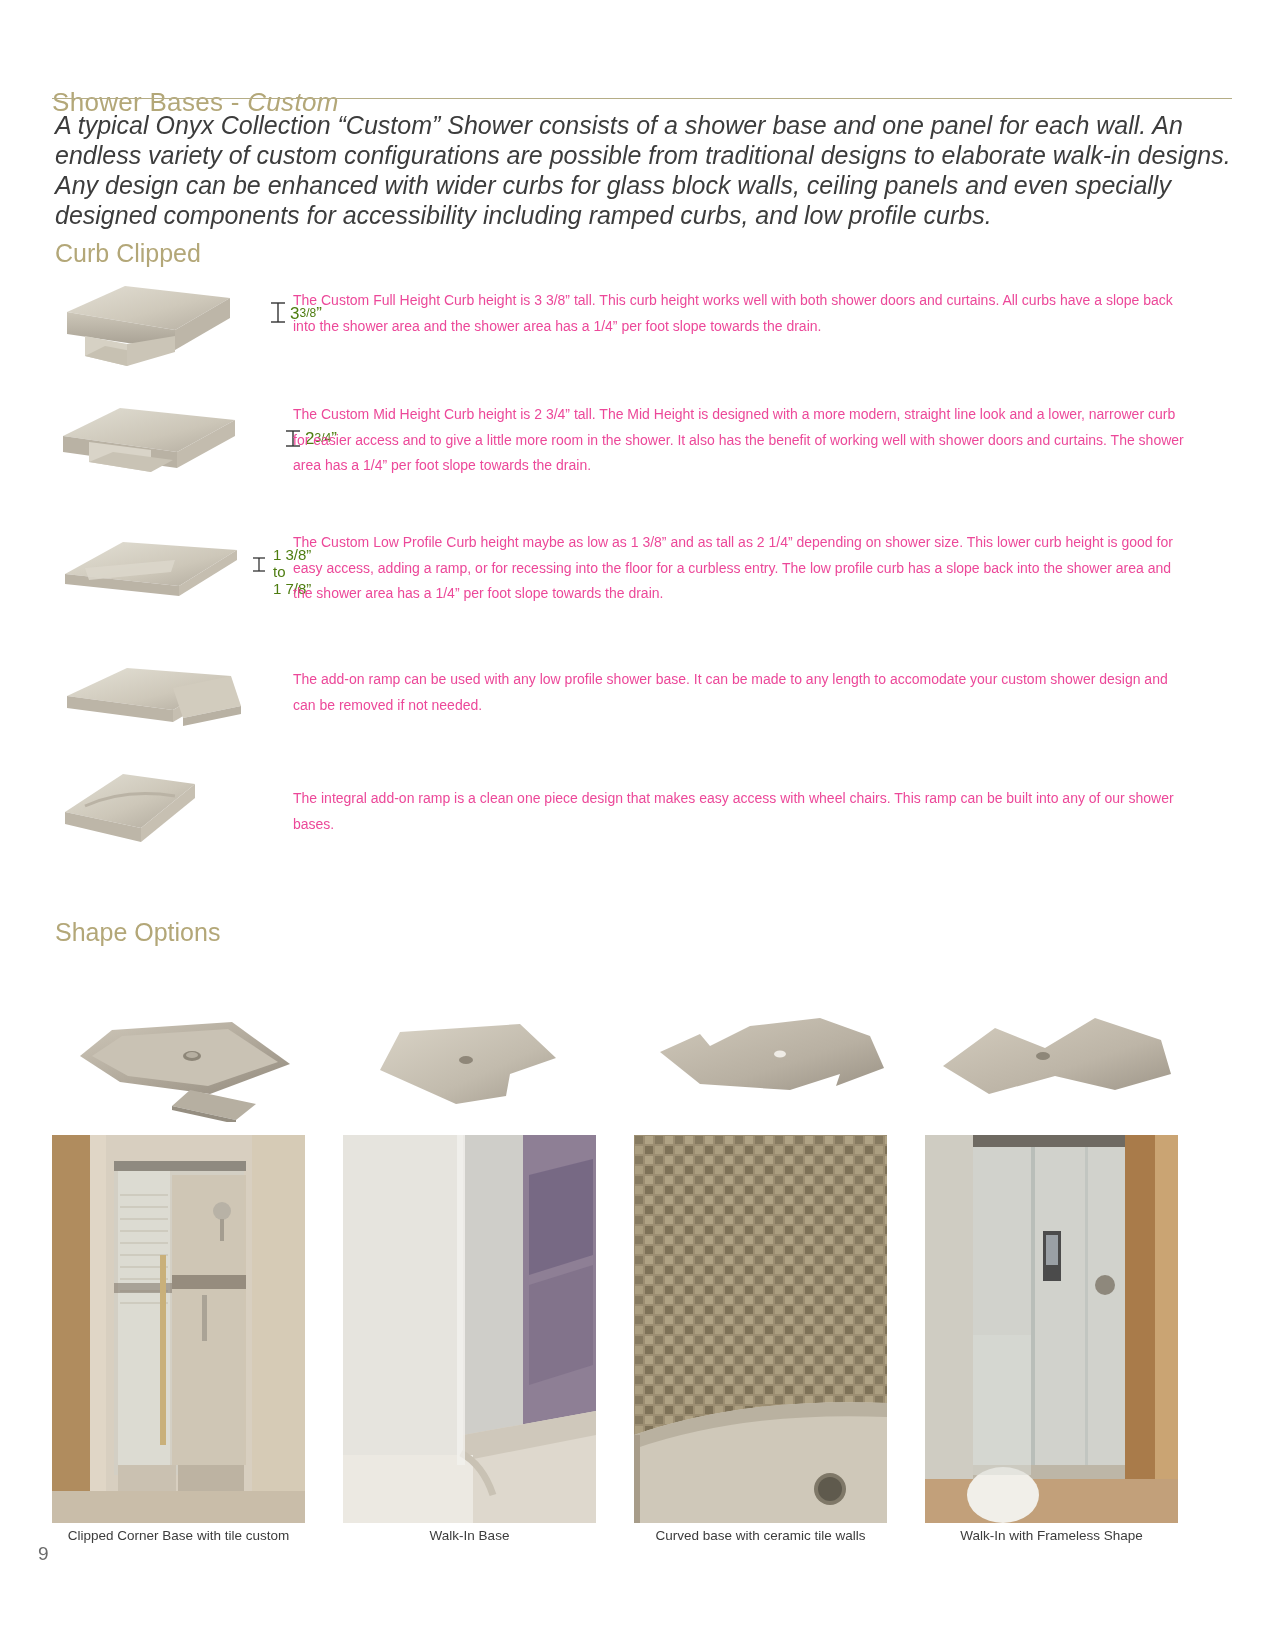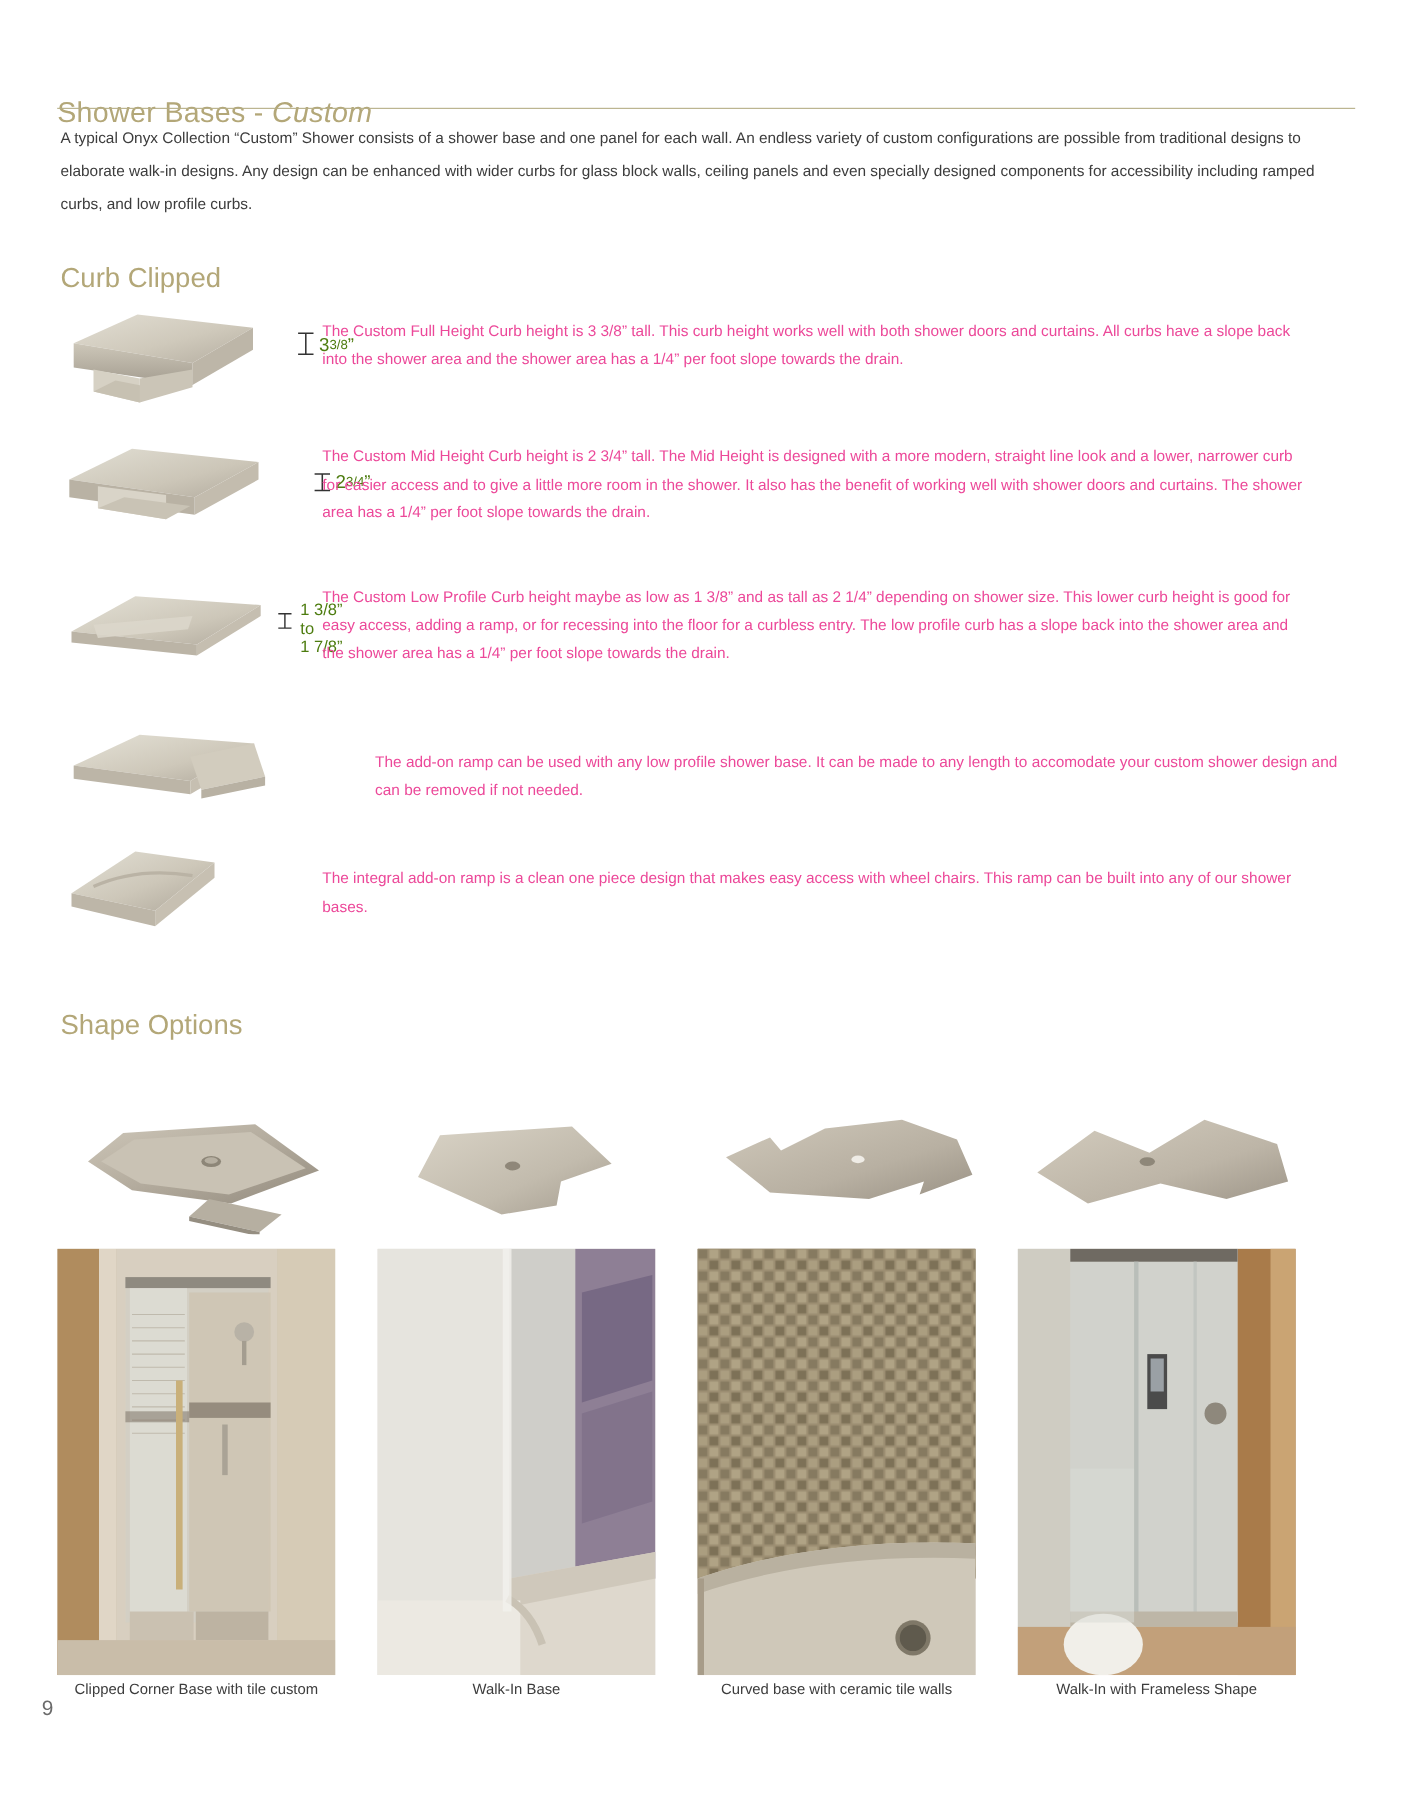--- a/index.html
+++ b/index.html
@@ -41,23 +41,24 @@
     top: 98px;
     width: 1180px;
     height: 1px;
     background: #b5ad86;
   }
   .intro {
     position: absolute;
     left: 55px;
     top: 110px;
     width: 1180px;
-    font-size: 14px;
+    font-size: 25px;
     line-height: 30px;
     color: #3c3c3c;
+    font-style: italic;
   }
   .section-heading {
     position: absolute;
     font-size: 25px;
     color: #b3a778;
     font-weight: 400;
   }
   #curb-options-heading { left: 55px; top: 239px; }
   #shape-options-heading { left: 55px; top: 918px; }
 
@@ -244,21 +245,21 @@
             <stop offset="100%" stop-color="#b1aa9d"></stop>
           </linearGradient>
         </defs>
         <polygon points="12,48 72,20 176,28 118,62" fill="url(#g4)"></polygon>
         <polygon points="12,48 118,62 118,74 12,60" fill="#bcb5a7"></polygon>
         <polygon points="118,62 176,28 176,40 118,74" fill="#c6bfb1"></polygon>
         <polygon points="118,40 176,28 186,58 128,70" fill="#d2ccbe"></polygon>
         <polygon points="128,70 186,58 186,66 128,78" fill="#b8b1a3"></polygon>
       </svg>
     </div>
-    <div class="curb-text" style="top:32px;margin-left:48px;">The add-on ramp can be used with any low profile shower base. It can be made to any length to accomodate your custom shower design and can be removed if not needed.</div>
+    <div class="curb-text" style="top:19px;">The add-on ramp can be used with any low profile shower base. It can be made to any length to accomodate your custom shower design and can be removed if not needed.</div>
   </div>
 
   <div class="curb-row" style="top:762px;">
     <div class="curb-thumb" style="top:0;">
       <svg class="art" width="150" height="100" viewBox="0 0 150 100">
         <defs>
           <linearGradient id="g5" x1="0" y1="0" x2="1" y2="1">
             <stop offset="0%" stop-color="#e2dfd4"></stop>
             <stop offset="55%" stop-color="#cdc7b9"></stop>
             <stop offset="100%" stop-color="#aea79a"></stop>

